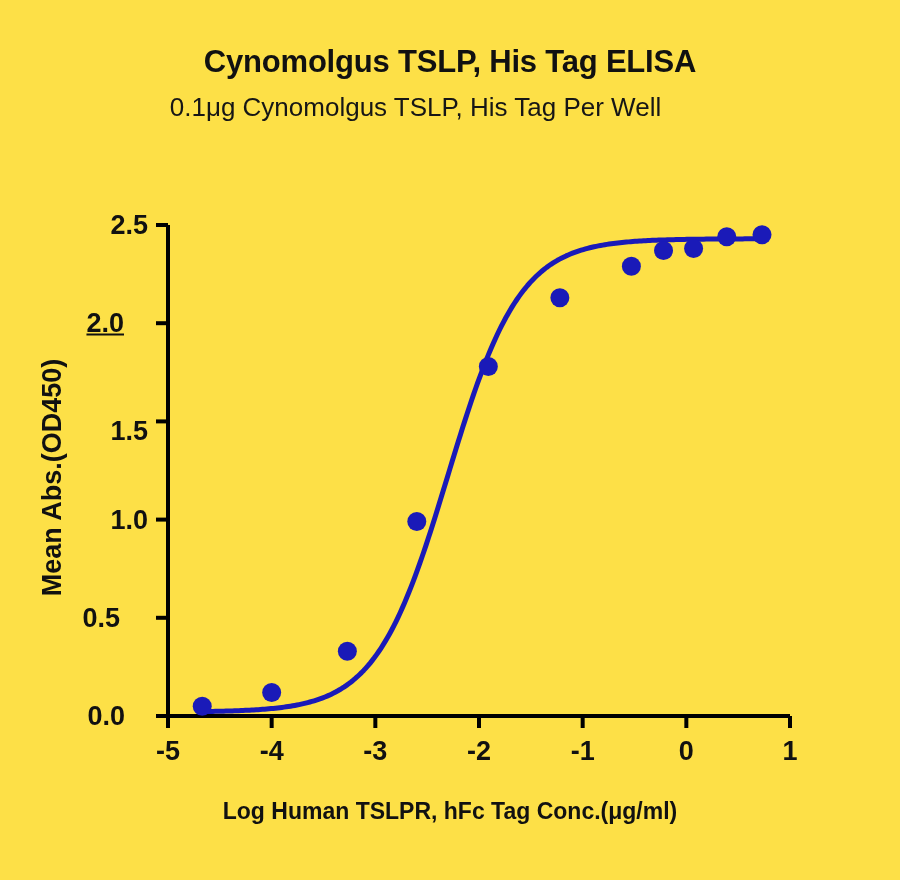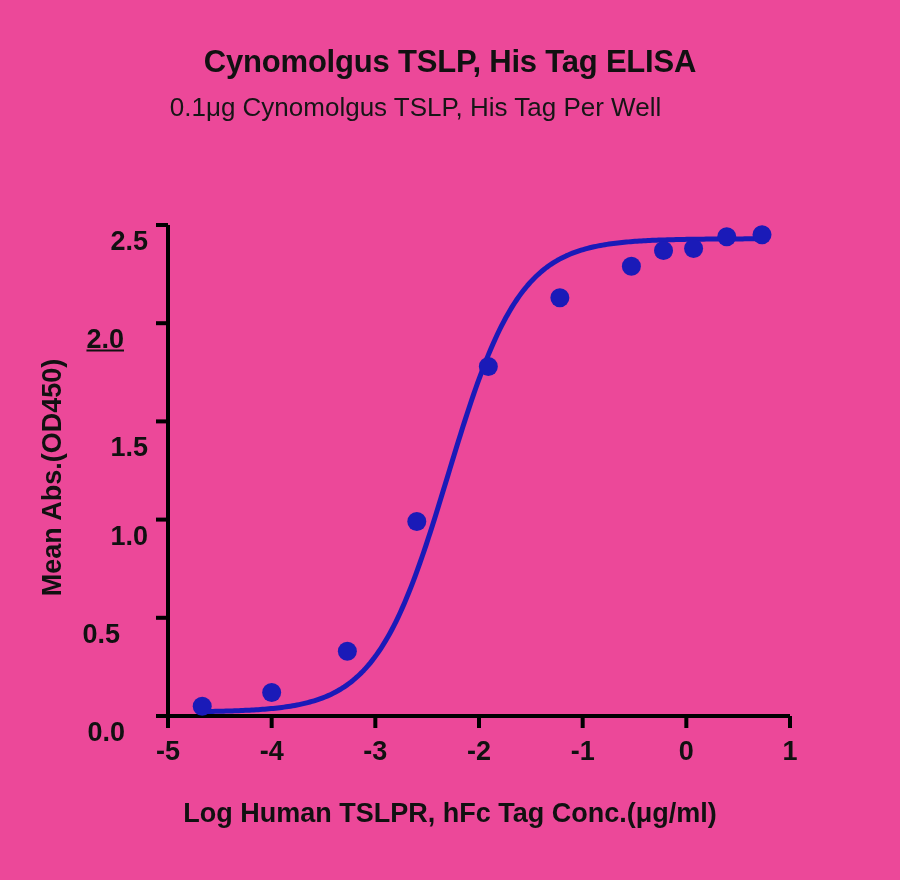--- a/index.html
+++ b/index.html
@@ -10,21 +10,21 @@
   body {
     width: 900px;
     height: 880px;
     font-family: "Liberation Sans", sans-serif;
     overflow: hidden;
   }
   #figure {
     position: relative;
     width: 900px;
     height: 880px;
-    background: #ec4899;
+    background: #fde047;
   }
   .chart-title {
     position: absolute;
     left: 0;
     top: 44px;
     width: 900px;
     text-align: center;
     font-size: 31px;
     font-weight: bold;
     color: #111111;
@@ -41,21 +41,21 @@
     font-weight: normal;
     color: #161616;
     font-family: "Liberation Sans", sans-serif;
   }
   .axis-label-x {
     position: absolute;
     left: 0;
     top: 798px;
     width: 900px;
     text-align: center;
-    font-size: 27px;
+    font-size: 23px;
     font-weight: bold;
     color: #111111;
     font-family: "Liberation Sans", sans-serif;
   }
   .axis-label-y {
     position: absolute;
     left: -158px;
     top: 462px;
     width: 420px;
     text-align: center;
@@ -70,21 +70,20 @@
     position: absolute;
     font-size: 27px;
     font-weight: bold;
     color: #111111;
     font-family: "Liberation Sans", sans-serif;
     white-space: nowrap;
   }
   .tick-label.y {
     text-align: right;
     transform: translateY(-50%);
-    margin-top: 16px;
   }
   .tick-label.x {
     text-align: center;
     transform: translateX(-50%);
   }
   #plot-svg {
     position: absolute;
     left: 0;
     top: 0;
   }

